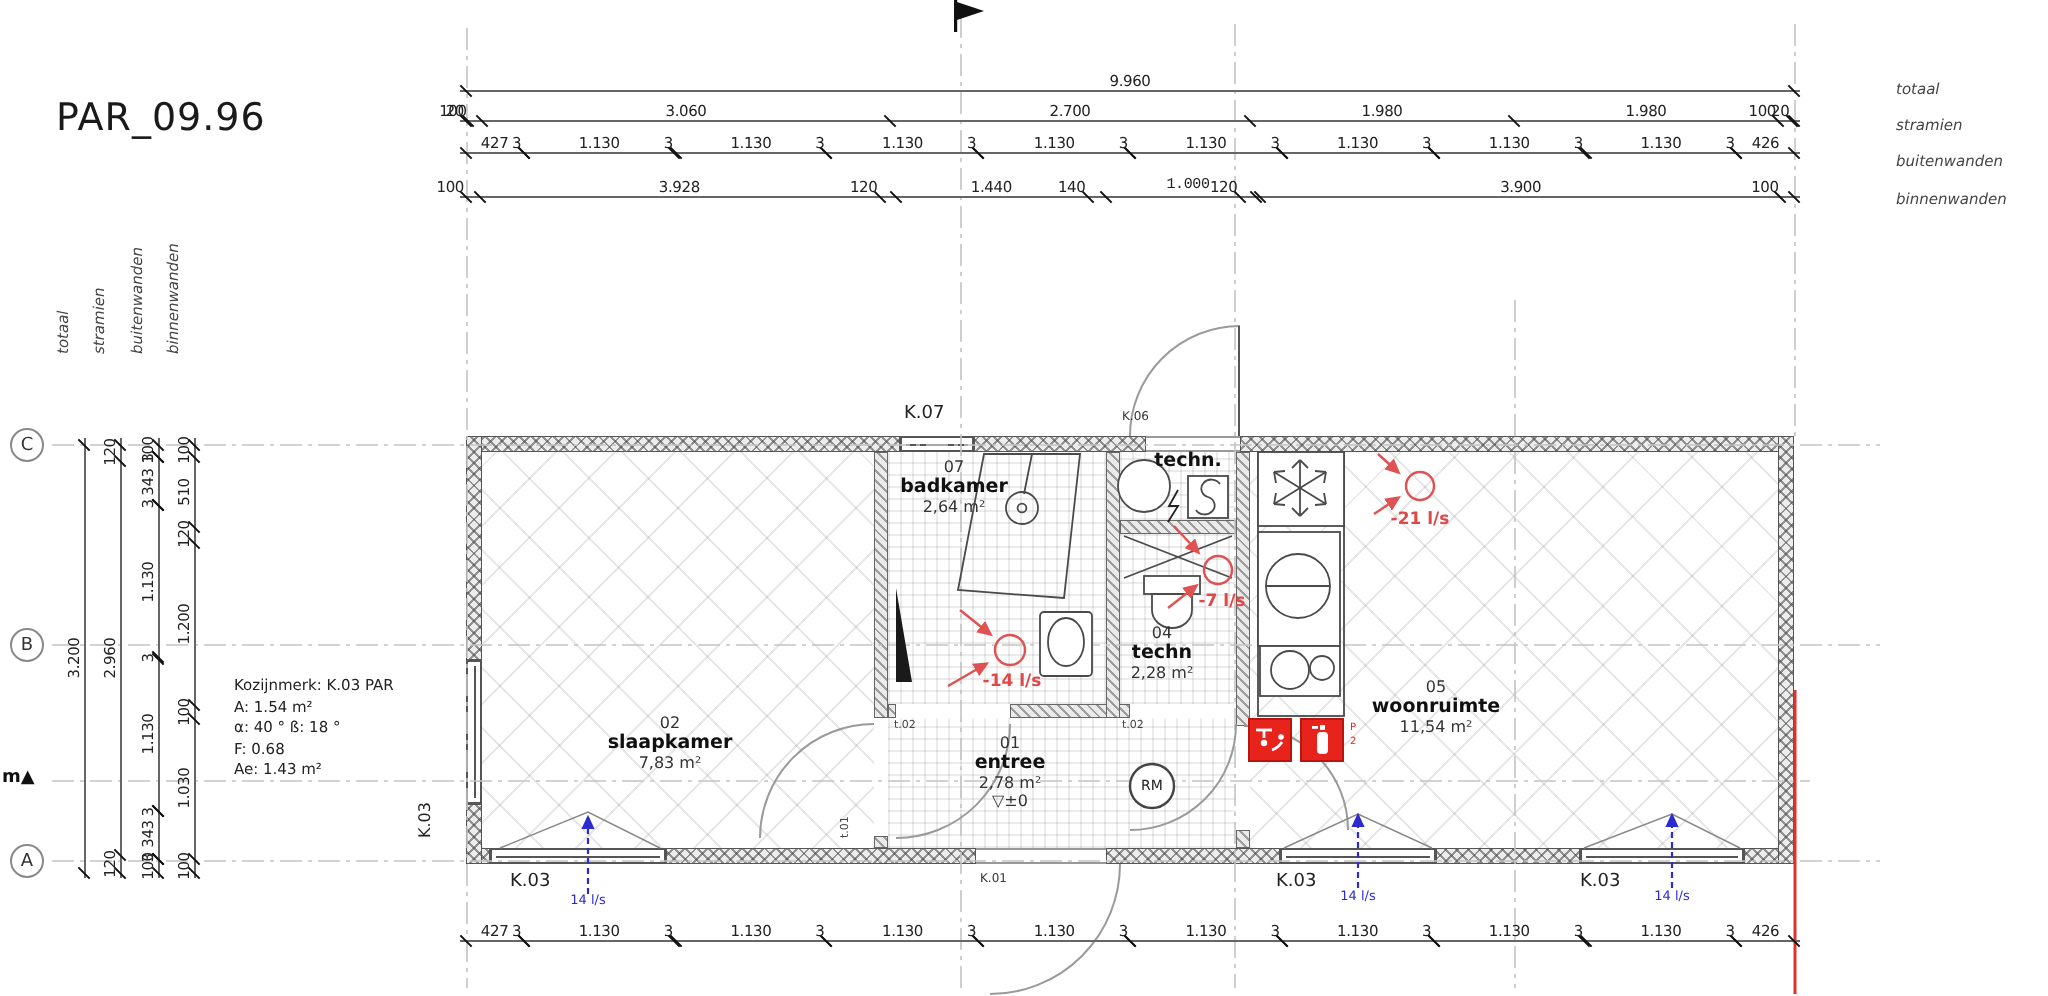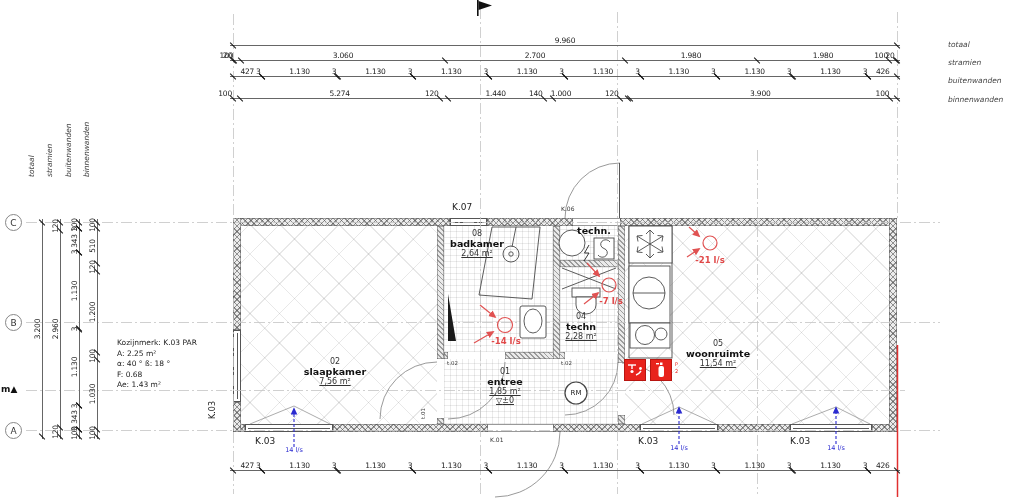--- a/index.html
+++ b/index.html
@@ -37,38 +37,39 @@
   .side-lab{position:absolute;font-size:7.5px;font-style:italic;color:#444;white-space:nowrap;}
   .rot-lab{position:absolute;font-size:7.5px;font-style:italic;color:#444;white-space:nowrap;
            transform:rotate(-90deg);transform-origin:0 100%;}
   
   .bubble{position:absolute;width:17px;height:17px;border:1px solid #888;border-radius:50%;
           font-size:9px;color:#333;text-align:center;line-height:17px;background:#fff;box-sizing:border-box;}
   
   .rlabel{position:absolute;transform:translateX(-50%);text-align:center;white-space:nowrap;}
   .rnum{font-size:8px;color:#333;}
   .rname{font-size:9.5px;font-weight:bold;color:#111;}
-  .rarea{font-size:8px;color:#333;text-decoration:underline;}
+  .rarea{font-size:8px;color:#333;}
   .ktag{position:absolute;font-size:9px;color:#222;white-space:nowrap;}
   .ktag-s{position:absolute;font-size:6px;color:#333;white-space:nowrap;}
   .dtag{position:absolute;font-size:5.5px;color:#444;white-space:nowrap;}
   .redtxt{position:absolute;transform:translateX(-50%);font-size:8.5px;font-weight:600;color:#e04848;white-space:nowrap;}
   .bluetxt{position:absolute;transform:translateX(-50%);font-size:6.5px;color:#2b2bd0;white-space:nowrap;}
   .fireicon{position:absolute;width:22px;height:22px;background:#e8231c;border:1px solid #b81510;box-sizing:border-box;}
   .ptag{position:absolute;font-size:5px;color:#e8231c;line-height:6px;}
   .kozijn{position:absolute;font-size:7.5px;line-height:10.5px;color:#222;white-space:nowrap;}
   .rm-txt{position:absolute;transform:translate(-50%,-50%);font-size:7px;color:#222;}
   .marker-m{position:absolute;font-size:9px;font-weight:bold;color:#111;white-space:nowrap;}
   svg{position:absolute;left:0;top:0;pointer-events:none;}
 </style>
 </head>
 <body>
 
 <div id="stage">
 
+  <div class="abs" style="left:28px;top:48px;font-size:19px;color:#1a1a1a;letter-spacing:0.5px;">PAR_09.96</div>
 
   <div class="floor-d" style="left:241px;top:226px;width:196px;height:198px;"></div>
   <div class="floor-g" style="left:444px;top:226px;width:109px;height:126px;"></div>
   <div class="floor-g" style="left:560px;top:226px;width:58px;height:34px;"></div>
   <div class="floor-g" style="left:560px;top:267px;width:58px;height:85px;"></div>
   <div class="floor-g" style="left:444px;top:359px;width:174px;height:65px;"></div>
   <div class="floor-d" style="left:625px;top:226px;width:264px;height:198px;"></div>
 
   <div class="wall" style="left:233px;top:218px;width:217px;height:8px;"></div>
   <div class="wall" style="left:487px;top:218px;width:86px;height:8px;"></div>
@@ -222,41 +223,41 @@
       <line x1="689" y1="227" x2="699" y2="236" marker-end="url(#mred)"></line>
       <line x1="687" y1="257" x2="699" y2="249" marker-end="url(#mred)"></line>
     </g>
 
     <circle cx="576" cy="393" r="11" fill="#fff" stroke="#444" stroke-width="1.2"></circle>
 
     <line x1="897.5" y1="345" x2="897.5" y2="497" stroke="#e03030" stroke-width="1.5"></line>
   </svg>
 
   <div class="rlabel" style="left:477px;top:229px;">
-    <div class="rnum">08</div>
+    <div class="rnum">07</div>
     <div class="rname">badkamer</div>
     <div class="rarea">2,64 m²</div>
   </div>
   <div class="rlabel" style="left:594px;top:225px;">
     <div class="rname">techn.</div>
   </div>
   <div class="rlabel" style="left:581px;top:312px;">
     <div class="rnum">04</div>
     <div class="rname">techn</div>
     <div class="rarea">2,28 m²</div>
   </div>
   <div class="rlabel" style="left:335px;top:357px;">
     <div class="rnum">02</div>
     <div class="rname">slaapkamer</div>
-    <div class="rarea">7,56 m²</div>
+    <div class="rarea">7,83 m²</div>
   </div>
   <div class="rlabel" style="left:505px;top:367px;">
     <div class="rnum">01</div>
     <div class="rname">entree</div>
-    <div class="rarea">1,85 m²</div>
+    <div class="rarea">2,78 m²</div>
     <div class="rarea">
       <span>▽</span><span>±0</span>
     </div>
   </div>
   <div class="rlabel" style="left:718px;top:339px;">
     <div class="rnum">05</div>
     <div class="rname">woonruimte</div>
     <div class="rarea">11,54 m²</div>
   </div>
 
@@ -299,21 +300,21 @@
         <rect x="9" y="2.5" width="2.5" height="2.5"></rect>
         <rect x="5" y="3" width="3" height="1.4"></rect>
       </g>
     </svg>
   </div>
   <div class="ptag" style="left:675px;top:361px;">P</div>
   <div class="ptag" style="left:675px;top:368px;">2</div>
 
   <div class="kozijn" style="left:117px;top:338px;">
     <div>Kozijnmerk: K.03 PAR</div>
-    <div>A: 2.25 m²</div>
+    <div>A: 1.54 m²</div>
     <div>α: 40 °    ß: 18 °</div>
     <div>F: 0.68</div>
     <div>Ae: 1.43 m²</div>
   </div>
 
   <div class="bubble" style="left:5px;top:214px;">C</div>
   <div class="bubble" style="left:5px;top:314px;">B</div>
   <div class="bubble" style="left:5px;top:422px;">A</div>
   <div class="marker-m" style="left:1px;top:384px;">
     <span>m</span><span>▲</span>
@@ -398,25 +399,25 @@
       <div class="tick" style="left: 435.667px; top: 97.5px;"></div>
       <div class="tick" style="left: 443.667px; top: 97.5px;"></div>
       <div class="tick" style="left: 539.667px; top: 97.5px;"></div>
       <div class="tick" style="left: 549px; top: 97.5px;"></div>
       <div class="tick" style="left: 615.667px; top: 97.5px;"></div>
       <div class="tick" style="left: 623.667px; top: 97.5px;"></div>
       <div class="tick" style="left: 626.333px; top: 97.5px;"></div>
       <div class="tick" style="left: 886.333px; top: 97.5px;"></div>
       <div class="tick" style="left: 893px; top: 97.5px;"></div>
       <div class="dlab" style="top: 88.5px; left: 232px; transform: translateX(-100%);">100</div>
-      <div class="dlab" style="top: 88.5px; left: 339.667px; transform: translateX(-50%);">5.274</div>
+      <div class="dlab" style="top: 88.5px; left: 339.667px; transform: translateX(-50%);">3.928</div>
       <div class="dlab" style="top: 88.5px; left: 438.667px; transform: translateX(-100%);">120</div>
       <div class="dlab" style="top: 88.5px; left: 495.667px; transform: translateX(-50%);">1.440</div>
       <div class="dlab" style="top: 88.5px; left: 542.667px; transform: translateX(-100%);">140</div>
-      <div class="dlab" style="top: 88.5px; left: 561px; transform: translateX(-50%);">1.000</div>
+      <div class="dlab" style="top: 88.5px; left: 594px; transform: translateX(-50%); font-family: Liberation Mono, monospace;">1.000</div>
       <div class="dlab" style="top: 88.5px; left: 618.667px; transform: translateX(-100%);">120</div>
       <div class="dlab" style="top: 88.5px; left: 760.333px; transform: translateX(-50%);">3.900</div>
       <div class="dlab" style="top: 88.5px; left: 889.333px; transform: translateX(-100%);">100</div>
       <div class="dline" style="left: 230px; top: 470px; width: 670px; height: 1px;"></div>
       <div class="tick" style="left: 229px; top: 469.5px;"></div>
       <div class="tick" style="left: 257.581px; top: 469.5px;"></div>
       <div class="tick" style="left: 257.782px; top: 469.5px;"></div>
       <div class="tick" style="left: 333.419px; top: 469.5px;"></div>
       <div class="tick" style="left: 333.62px; top: 469.5px;"></div>
       <div class="tick" style="left: 409.257px; top: 469.5px;"></div>

